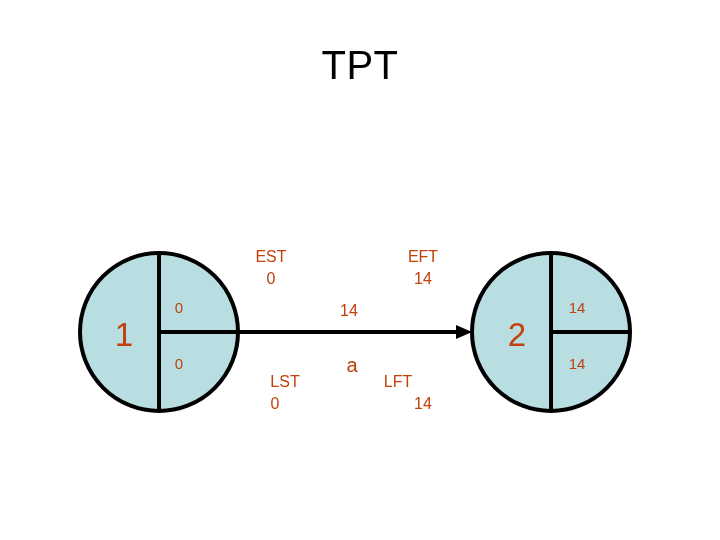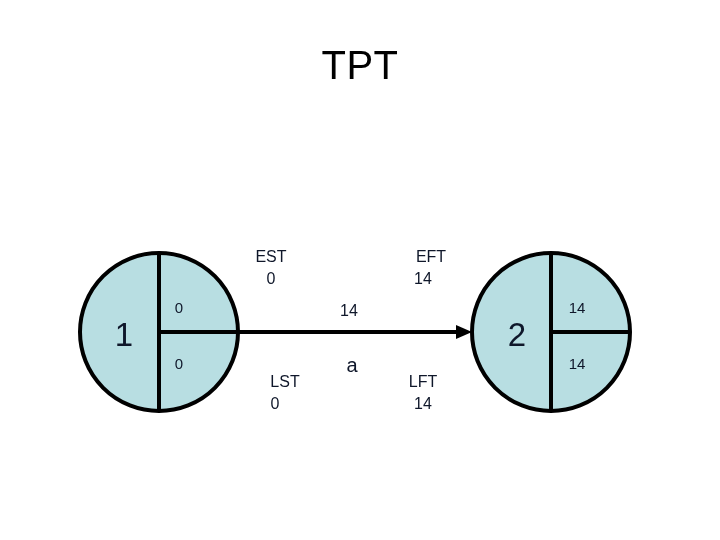--- a/index.html
+++ b/index.html
@@ -50,21 +50,21 @@
     height: 540px;
   }
   #diagram svg {
     display: block;
   }
 
   
   .dtext {
     position: absolute;
     white-space: pre;
-    color: #0f172a;
+    color: #c2410c;
     text-align: center;
     transform: translate(-50%, -50%);
   }
   .node-number {
     font-size: 33px;
     line-height: 33px;
   }
   .quad-value {
     font-size: 15px;
     line-height: 15px;
@@ -125,26 +125,26 @@
   <div class="dtext quad-value" style="left:179px; top:307px;">0</div>
   <div class="dtext quad-value" style="left:179px; top:363px;">0</div>
 
   <div class="dtext node-number" style="left:517px; top:334px;">2</div>
   <div class="dtext quad-value" style="left:577px; top:307px;">14</div>
   <div class="dtext quad-value" style="left:577px; top:363px;">14</div>
 
   <div class="dtext field-label" style="left:271px; top:256px;">EST</div>
   <div class="dtext field-value" style="left:271px; top:278px;">0</div>
 
-  <div class="dtext field-label" style="left:423px; top:256px;margin-left:8px;">EFT</div>
+  <div class="dtext field-label" style="left:423px; top:256px;">EFT</div>
   <div class="dtext field-value" style="left:423px; top:278px;">14</div>
 
   <div class="dtext field-label" style="left:285px; top:381px;">LST</div>
   <div class="dtext field-value" style="left:275px; top:403px;">0</div>
 
-  <div class="dtext field-label" style="left:423px; top:381px;">LFT</div>
+  <div class="dtext field-label" style="left:398px; top:381px;">LFT</div>
   <div class="dtext field-value" style="left:423px; top:403px;">14</div>
 
   <div class="dtext arrow-duration" style="left:349px; top:311px;">14</div>
   <div class="dtext arrow-name" style="left:352px; top:365px;">a</div>
 
 
 </div>
 
 </body></html>

